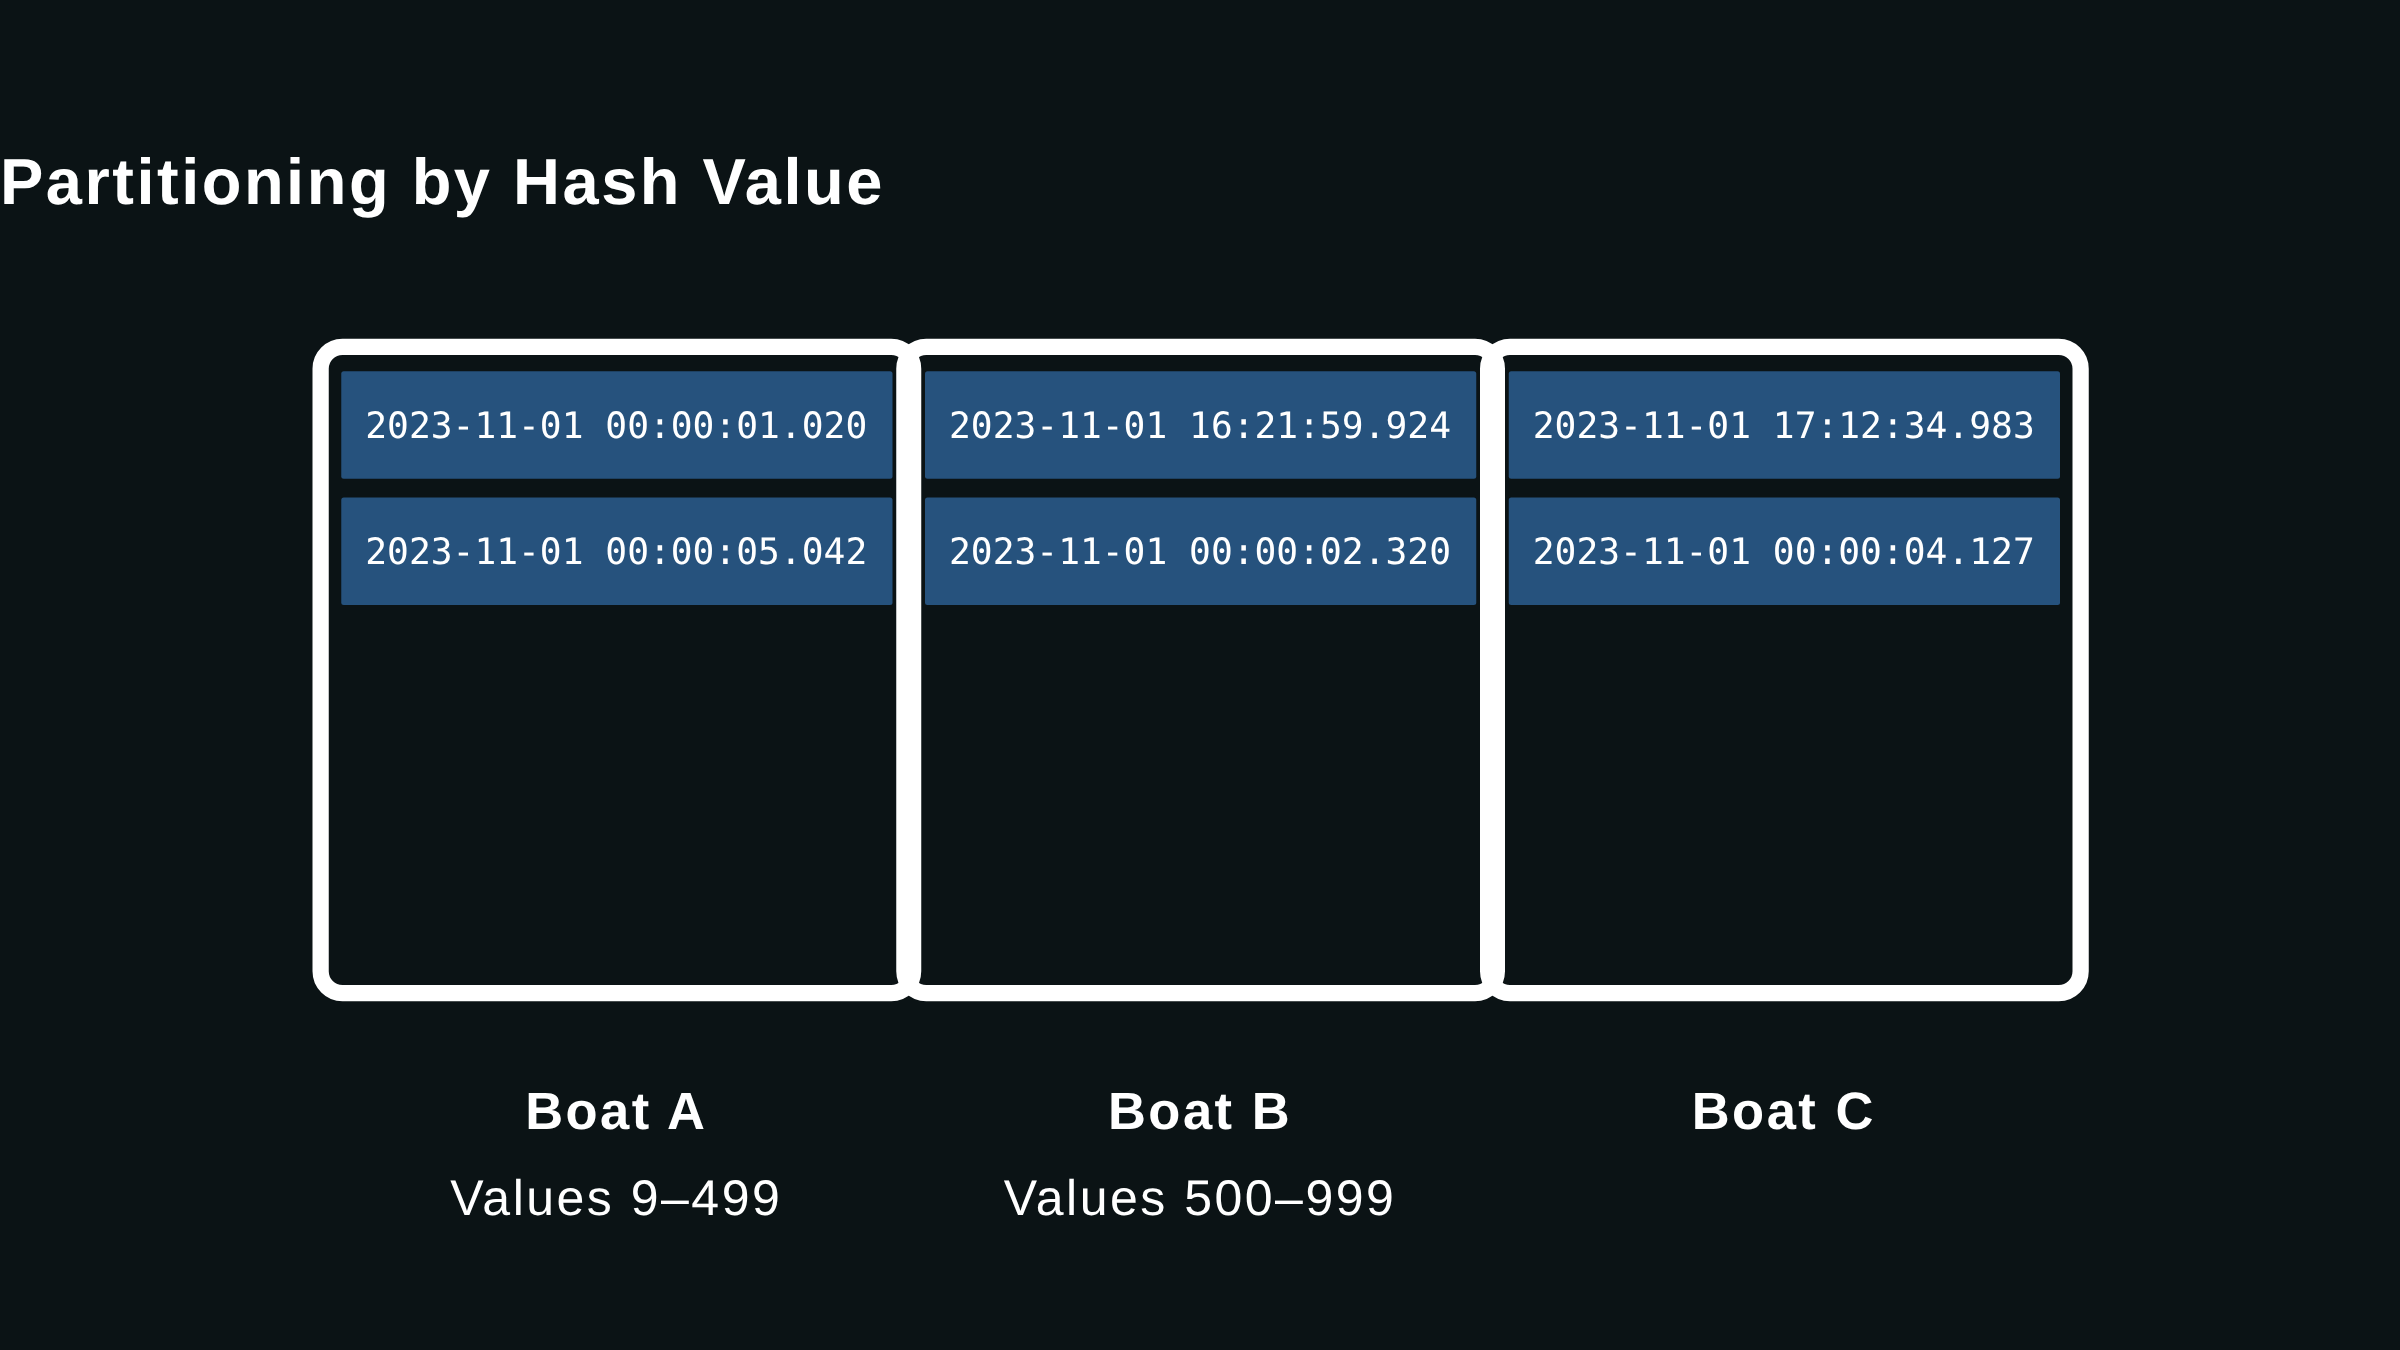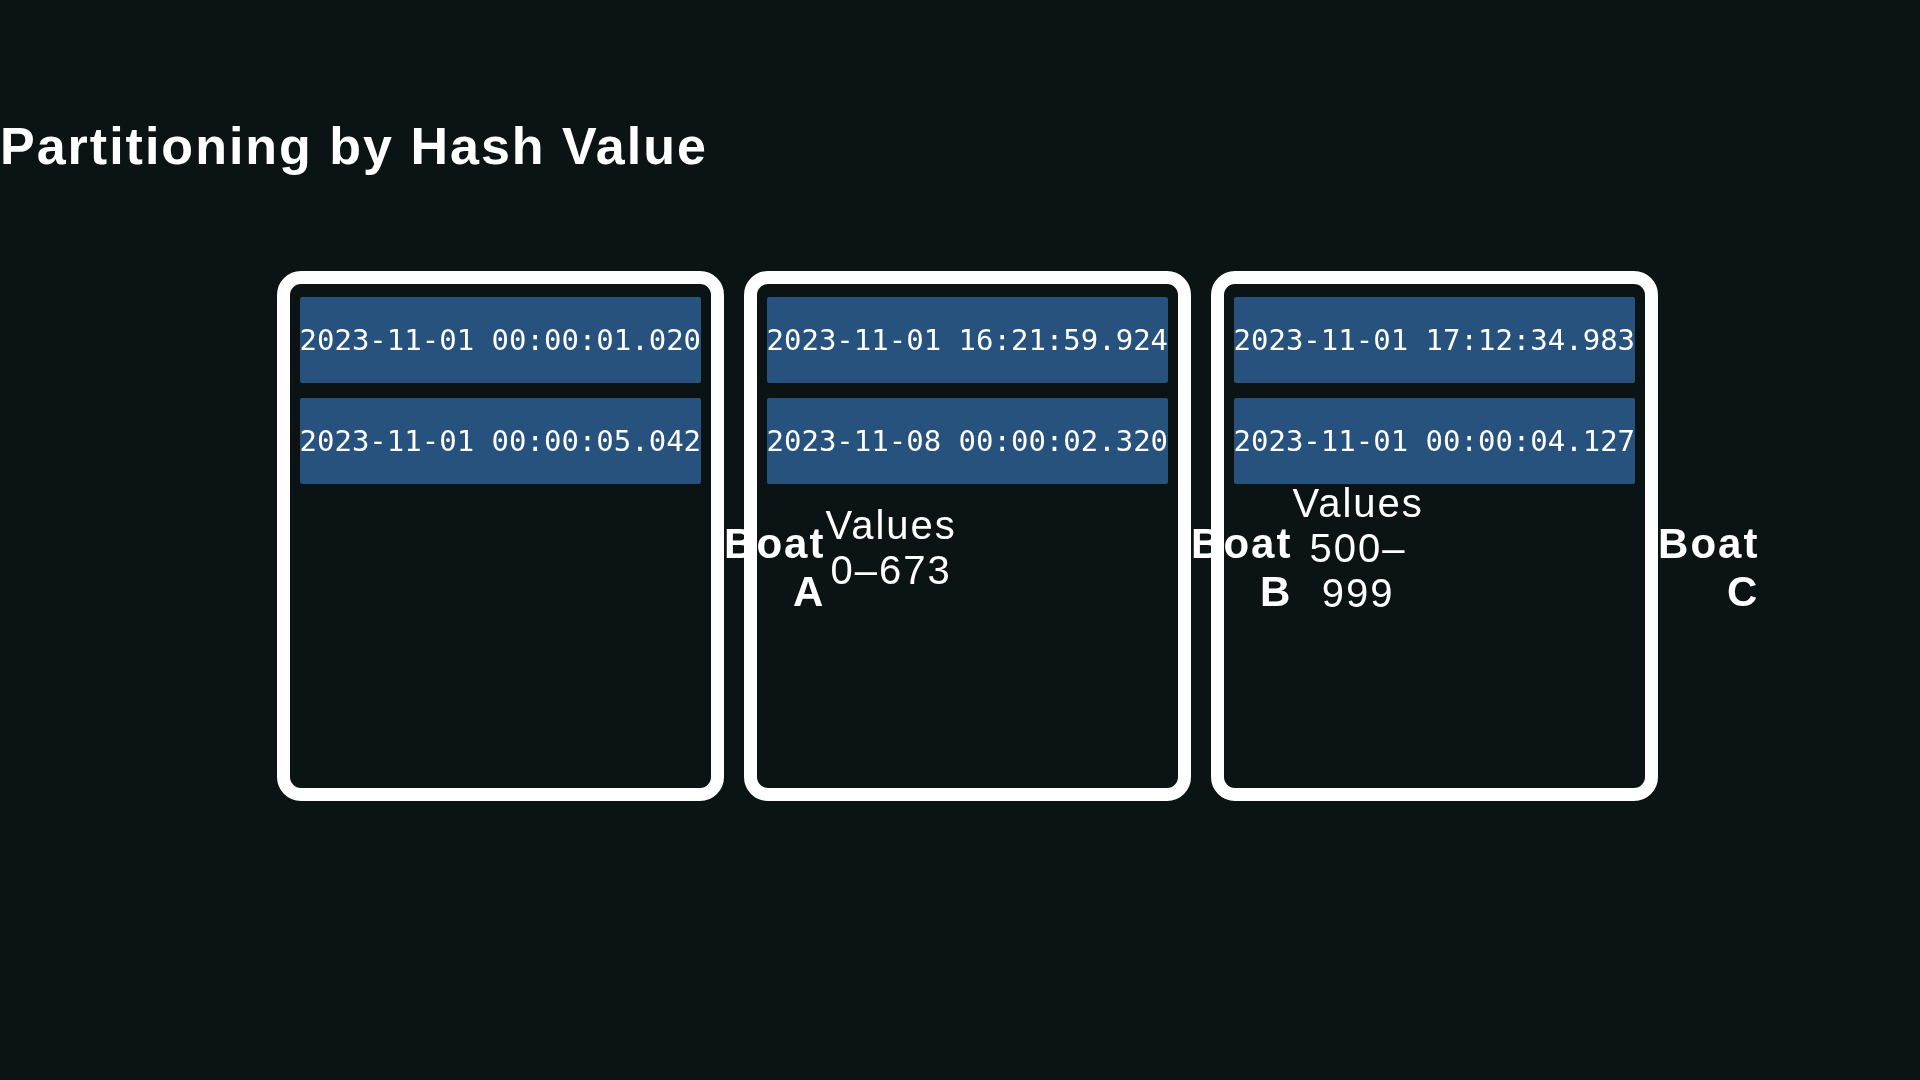--- a/index.html
+++ b/index.html
@@ -32,21 +32,21 @@
   }
   .columns {
     margin-top: 96px;
     display: flex;
     justify-content: center;
     align-items: flex-start;
     gap: 34px;
   }
   .column {
     display: flex;
-    flex-direction: row;
+    flex-direction: column;
     align-items: center;
     width: 433px;
   }
   .pbox {
     width: 487px;
     height: 530px;
     border: 13px solid var(--box-border);
     border-radius: 24px;
     padding: 13px 10px 0 10px;
     background: transparent;
@@ -90,27 +90,27 @@
   <div class="title">Partitioning by Hash Value</div>
 
   <div class="columns">
 
     <div class="column">
       <div class="pbox">
         <div class="bar">2023-11-01 00:00:01.020</div>
         <div class="bar">2023-11-01 00:00:05.042</div>
       </div>
       <div class="bname">Boat A</div>
-      <div class="brange">Values 0–673</div>
+      <div class="brange">Values 9–499</div>
     </div>
 
     <div class="column">
       <div class="pbox">
         <div class="bar">2023-11-01 16:21:59.924</div>
-        <div class="bar">2023-11-08 00:00:02.320</div>
+        <div class="bar">2023-11-01 00:00:02.320</div>
       </div>
       <div class="bname">Boat B</div>
       <div class="brange">Values 500–999</div>
     </div>
 
     <div class="column">
       <div class="pbox">
         <div class="bar">2023-11-01 17:12:34.983</div>
         <div class="bar">2023-11-01 00:00:04.127</div>
       </div>

